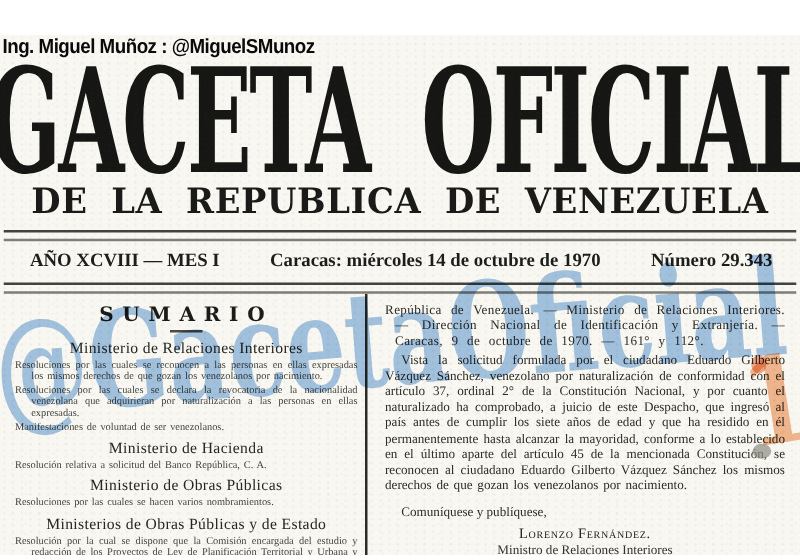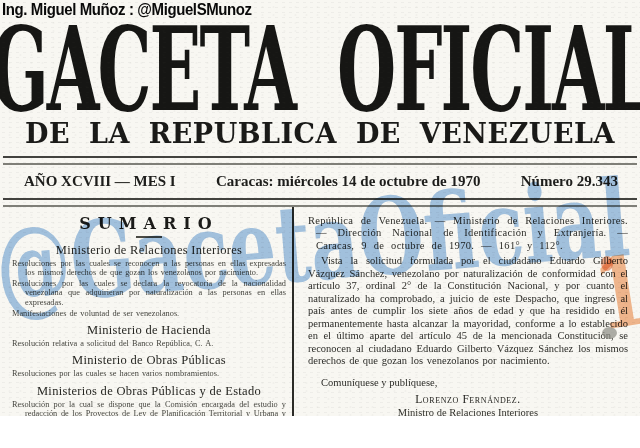--- a/index.html
+++ b/index.html
@@ -1,20 +1,21 @@
 <!DOCTYPE html>
 <html><head>
 <meta charset="utf-8">
 <style>
   html,body{margin:0;padding:0;background:#ffffff;}
   .page{
     position:relative;width:640px;height:416px;overflow:hidden;
     background:#f8f7f2;
     color:#1d1d1b;
     font-family:"Liberation Serif",serif;
+    margin-top:28px;
   }
   
   .page::after{
     content:"";position:absolute;inset:0;pointer-events:none;
     background-image:
       radial-gradient(rgba(70,70,60,.055) 1px, transparent 1.3px),
       radial-gradient(rgba(70,70,60,.04) 1px, transparent 1.3px);
     background-size:7px 5px, 11px 8px;
     background-position:0 0, 4px 3px;
   }

